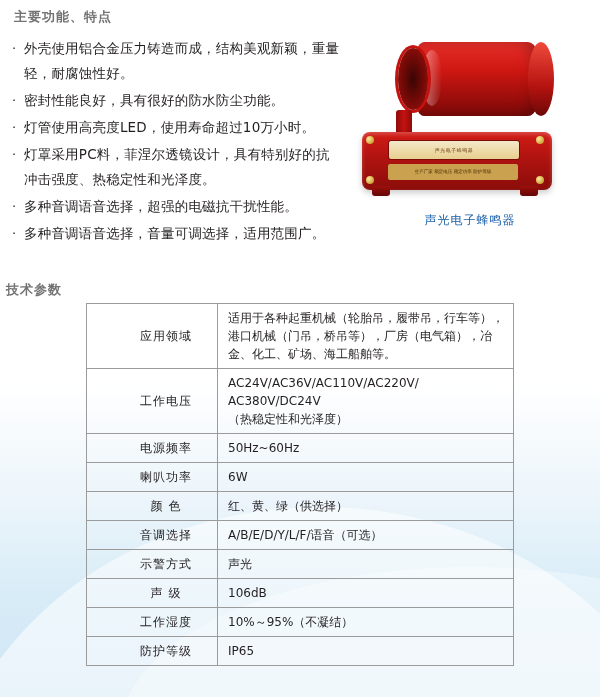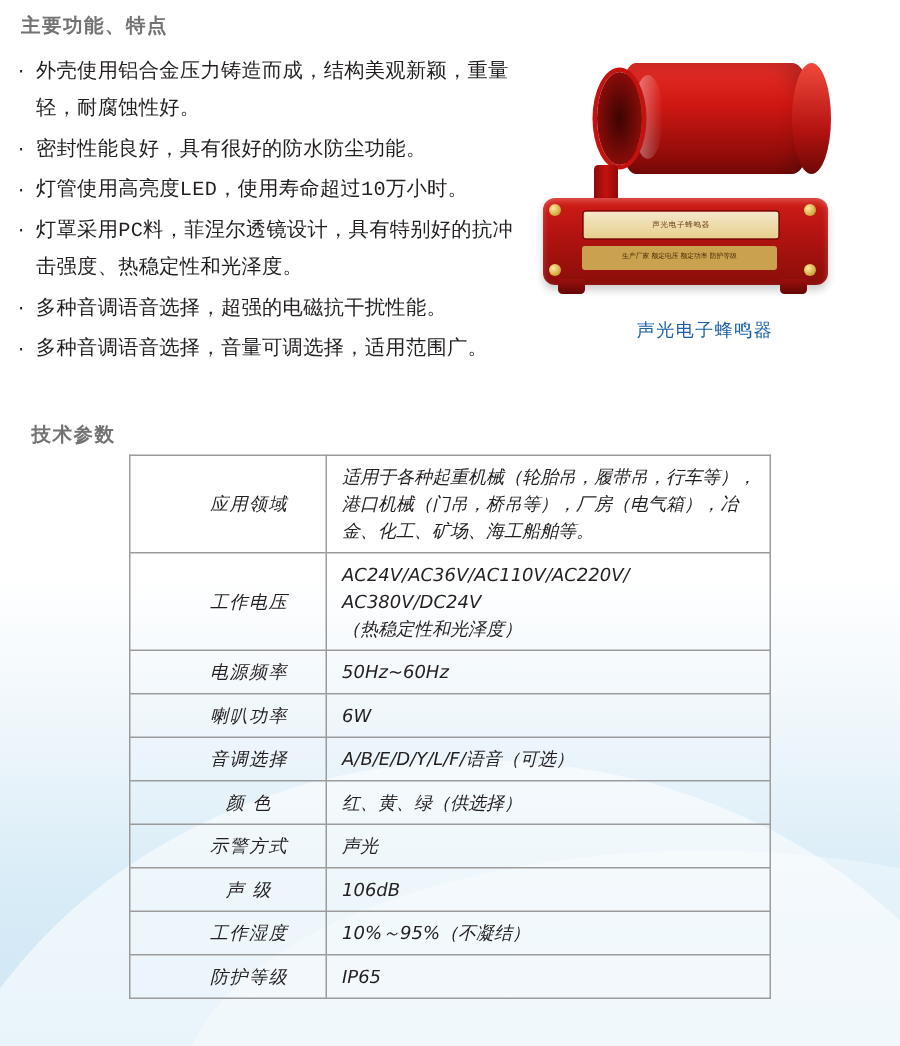--- a/index.html
+++ b/index.html
@@ -38,21 +38,21 @@
   }
 
   .section-title {
     position: absolute;
     font-size: 13px;
     font-weight: bold;
     color: #737373;
     letter-spacing: 1px;
   }
   .title-features { left: 14px; top: 8px; }
-  .title-specs { left: 21px; top: 281px; }
+  .title-specs { left: 6px; top: 281px; }
 
   .features {
     position: absolute;
     left: 12px;
     top: 36px;
     width: 330px;
   }
   .feature-item {
     display: flex;
     align-items: flex-start;
@@ -64,21 +64,20 @@
   .feature-bullet {
     flex: 0 0 auto;
     width: 12px;
     font-size: 13px;
     line-height: 25px;
     color: #231f20;
   }
   .feature-text {
     flex: 1 1 auto;
     letter-spacing: 0.2px;
-    font-family: Liberation Mono, monospace;
   }
 
   
   .product {
     position: absolute;
     left: 352px;
     top: 36px;
     width: 236px;
     height: 175px;
   }
@@ -212,21 +211,20 @@
     border-collapse: collapse;
     background: rgba(255,255,255,0.0);
     font-size: 12px;
   }
   table.specs td {
     border: 1px solid #9b9b9b;
     padding: 5px 8px;
     line-height: 18px;
     vertical-align: middle;
     color: #231f20;
-    font-style: italic;
   }
   table.specs td.label {
     width: 86px;
     text-align: center;
     letter-spacing: 1px;
     white-space: nowrap;
     padding-left: 36px;
   }
   table.specs td.value {
     text-align: left;
@@ -313,29 +311,29 @@
           <span class="val-sub">50Hz~60Hz</span>
         </td>
       </tr>
       <tr>
         <td class="label">喇叭功率</td>
         <td class="value">
           <span class="val-sub">6W</span>
         </td>
       </tr>
       <tr>
+        <td class="label">颜  色</td>
+        <td class="value">
+          <span class="val-sub">红、黄、绿（供选择）</span>
+        </td>
+      </tr>
+      <tr>
         <td class="label">音调选择</td>
         <td class="value">
           <span class="val-sub">A/B/E/D/Y/L/F/语音（可选）</span>
-        </td>
-      </tr>
-      <tr>
-        <td class="label">颜  色</td>
-        <td class="value">
-          <span class="val-sub">红、黄、绿（供选择）</span>
         </td>
       </tr>
       <tr>
         <td class="label">示警方式</td>
         <td class="value">
           <span class="val-sub">声光</span>
         </td>
       </tr>
       <tr>
         <td class="label">声  级</td>

